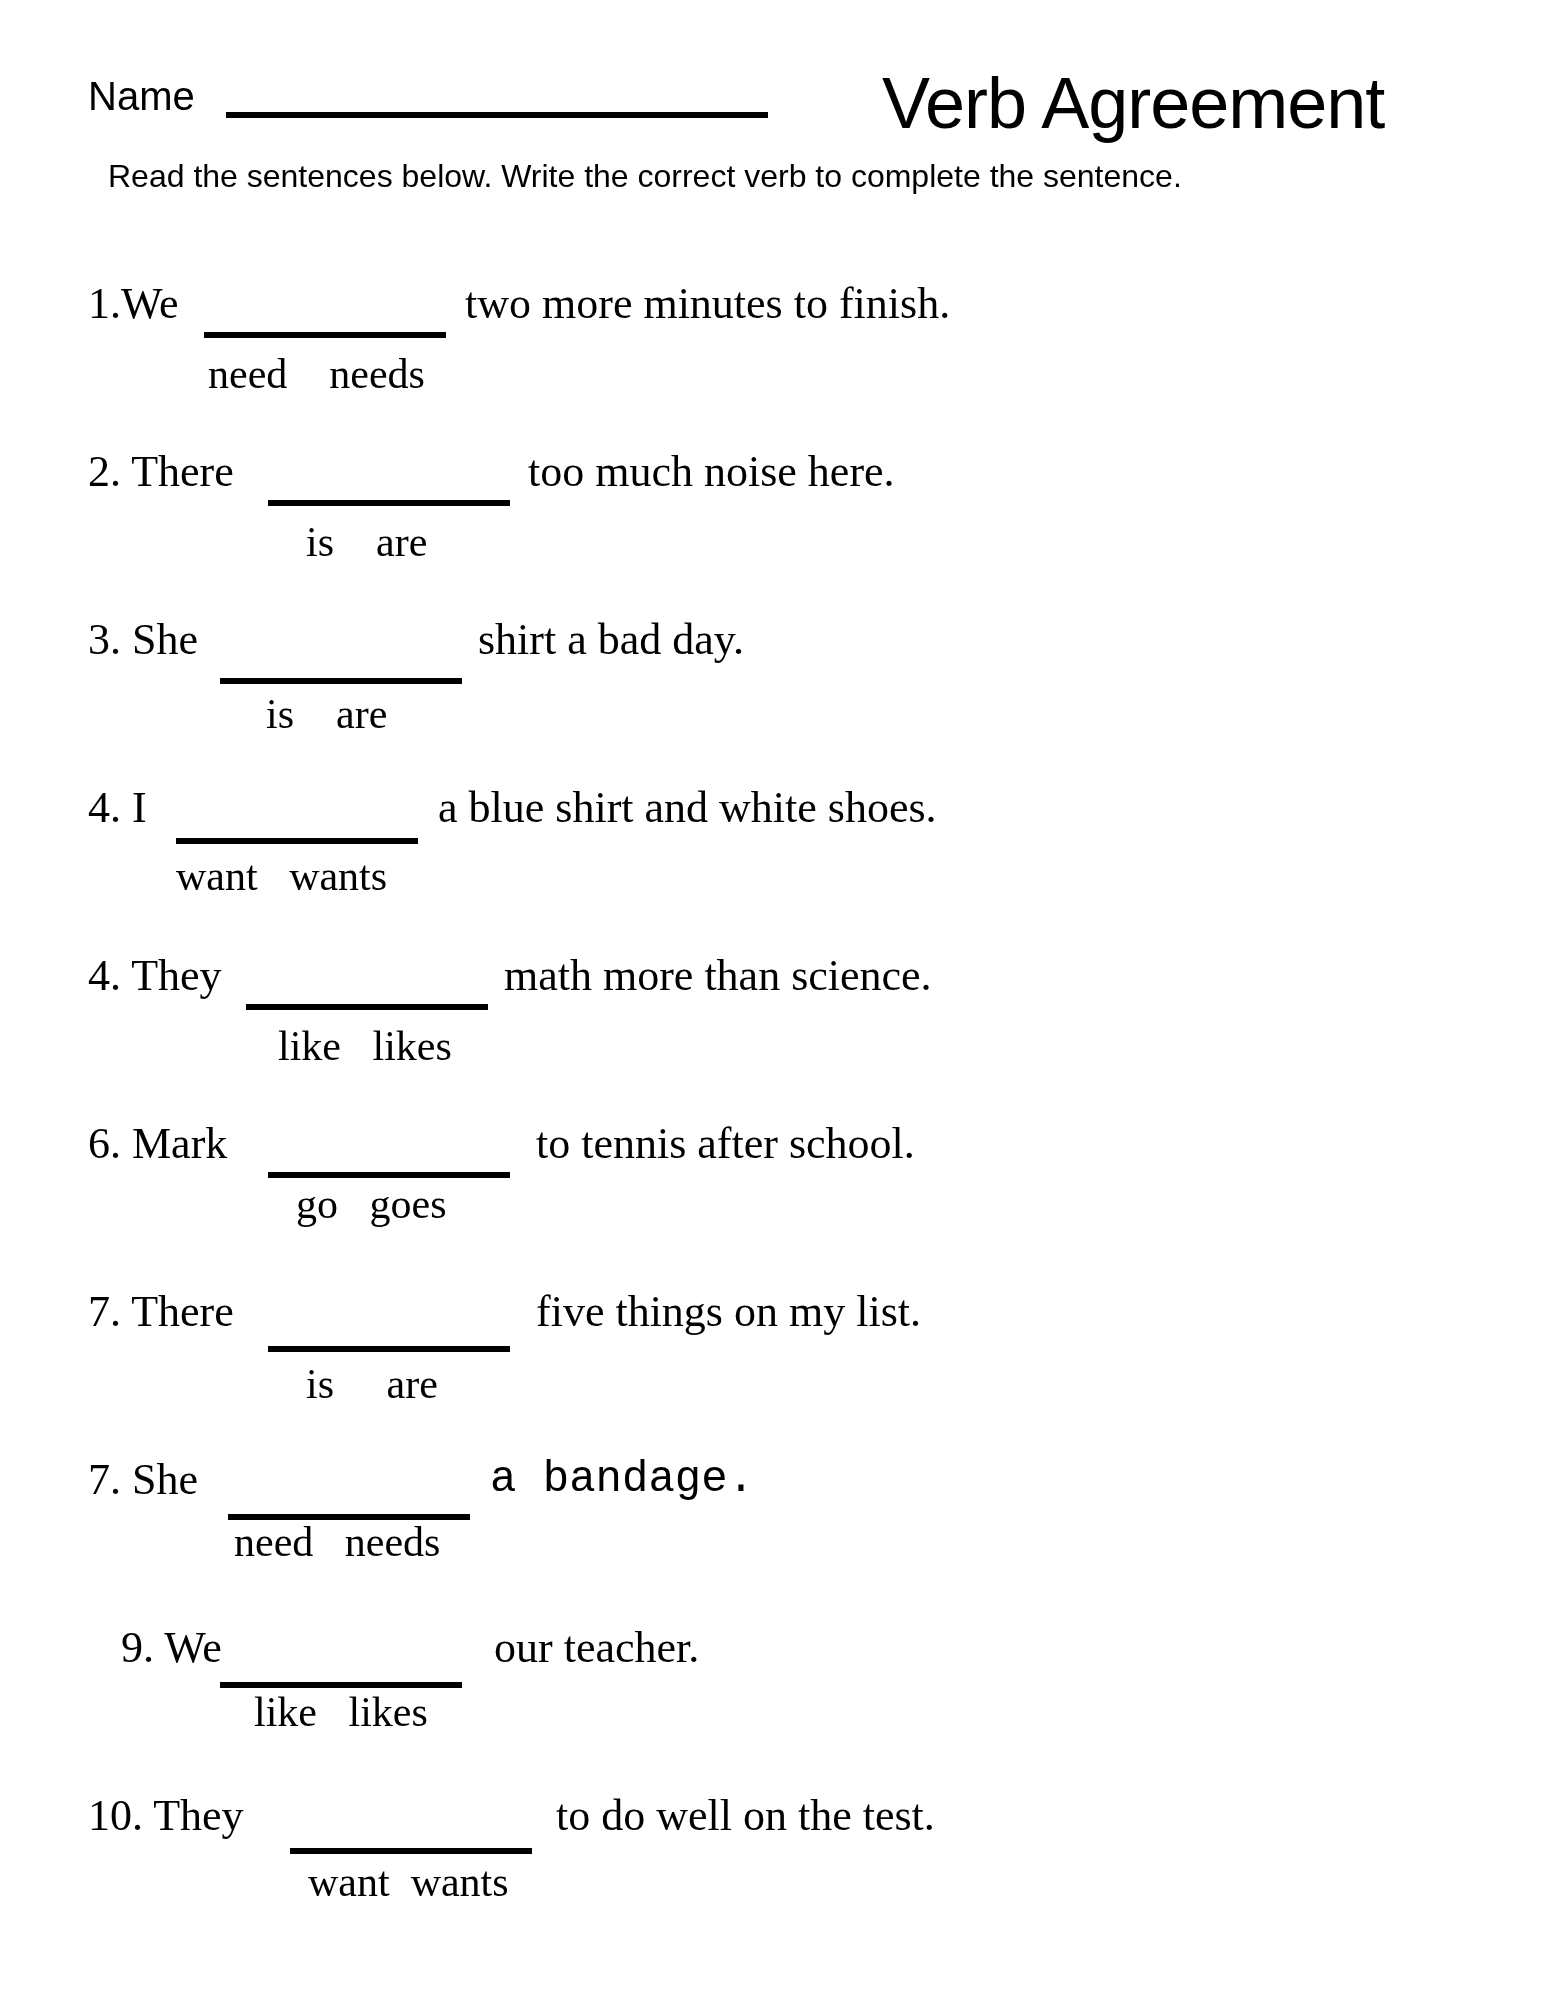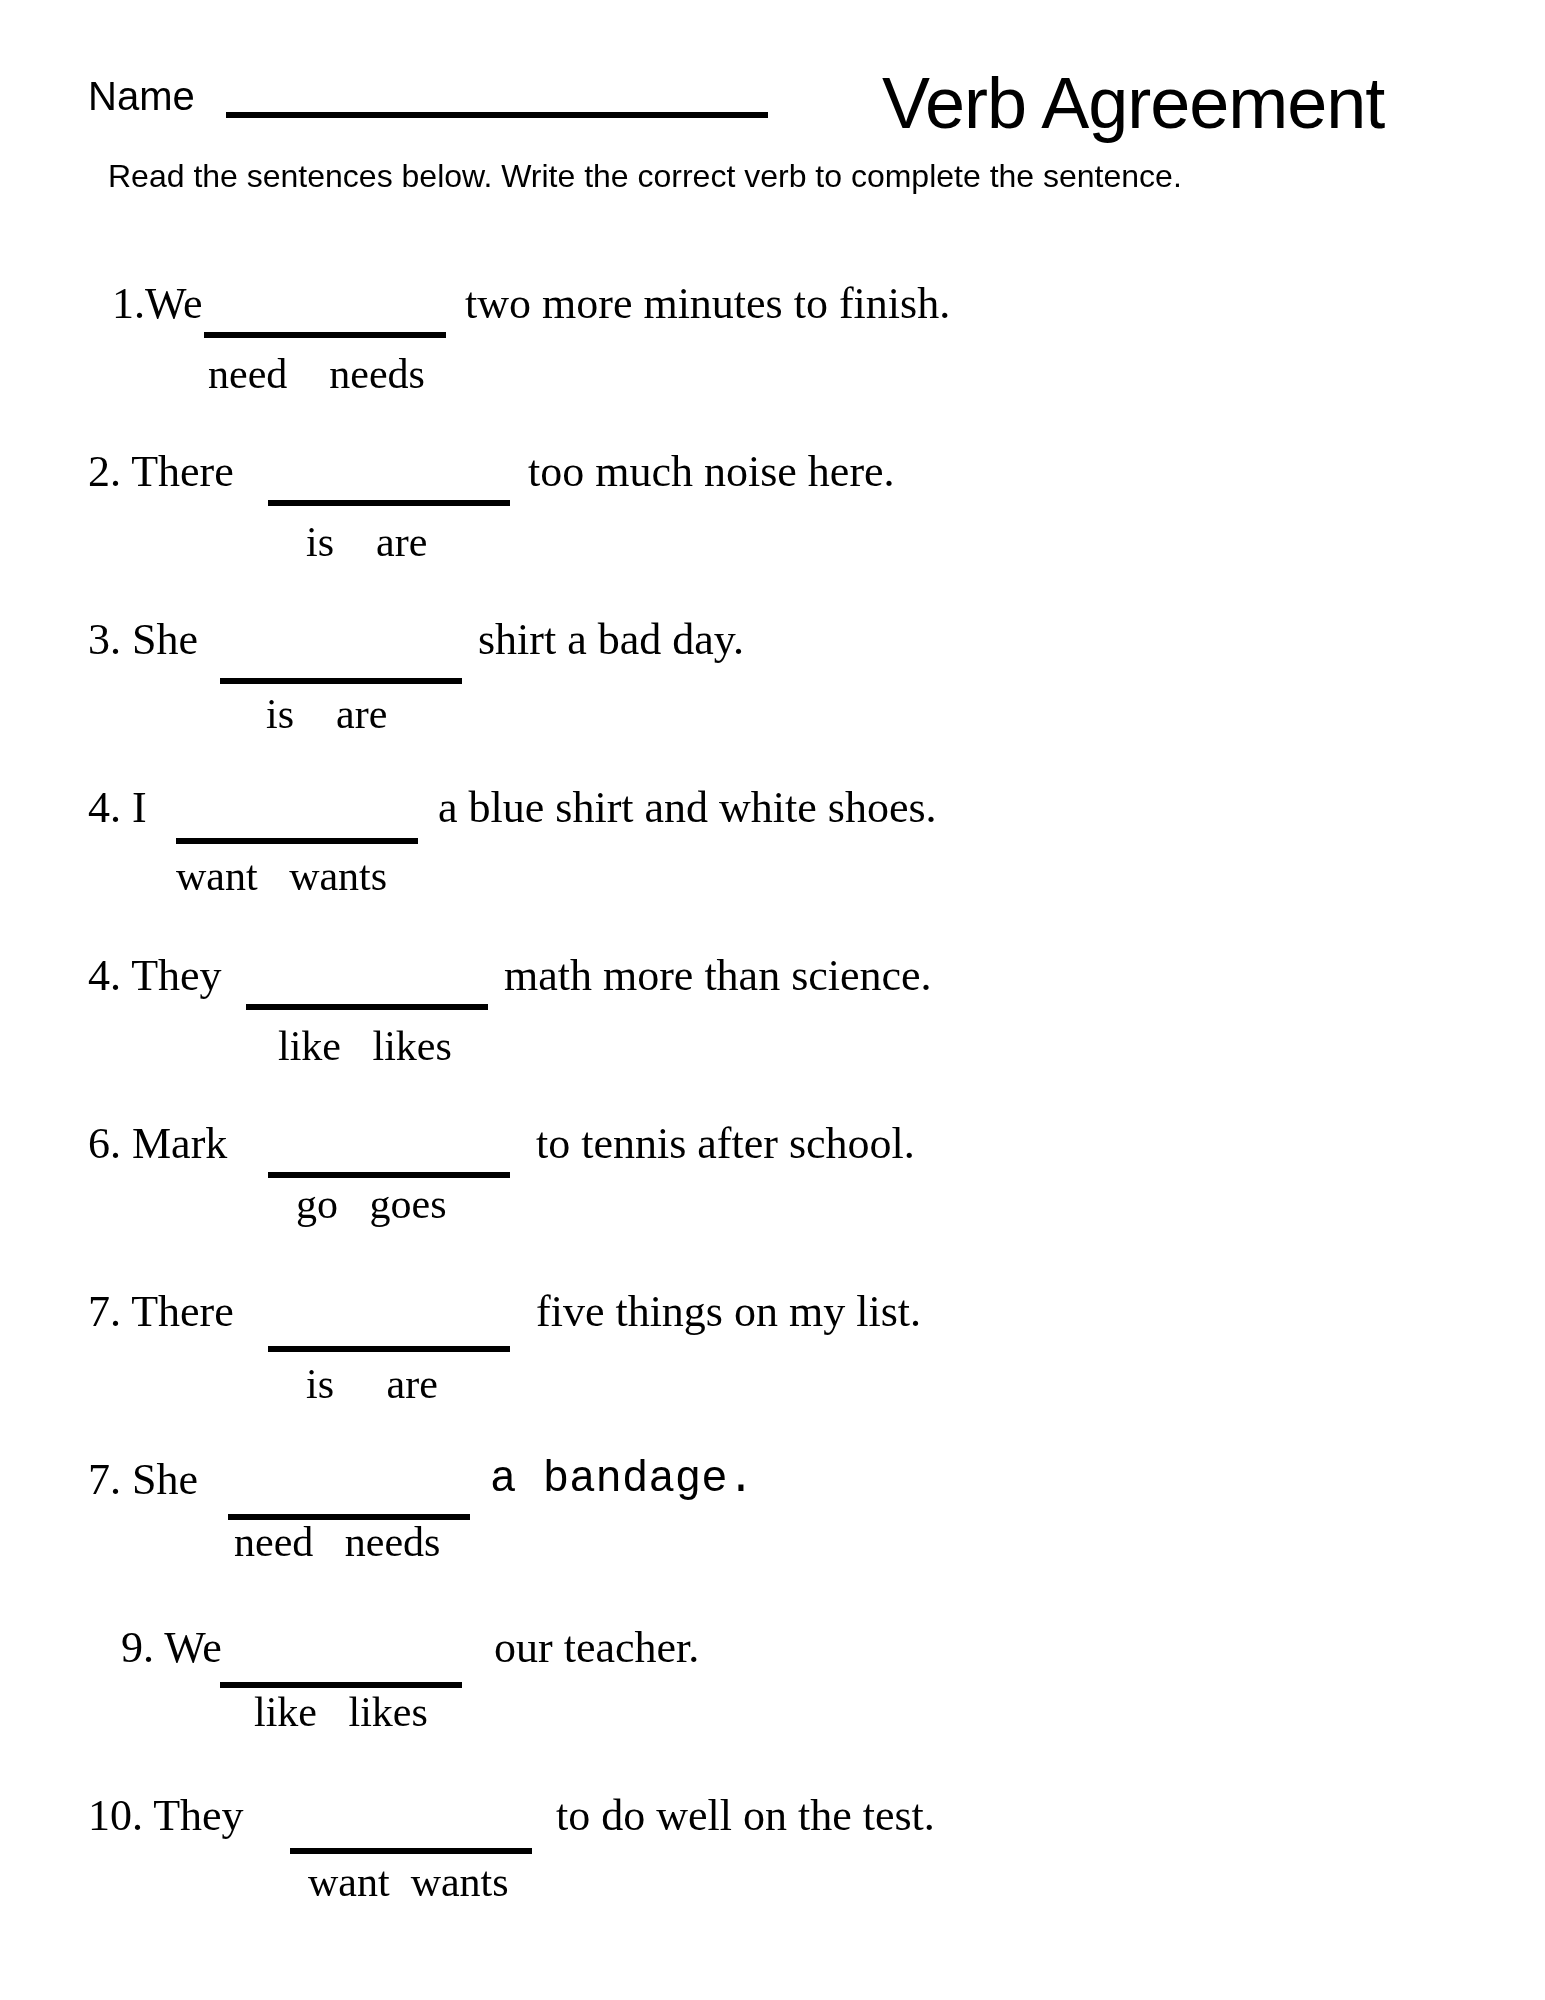--- a/index.html
+++ b/index.html
@@ -60,21 +60,21 @@
   </style>
 </head>
 <body>
 
 <div id="name-label" class="abs sans">Name</div>
 <div id="name-line" class="abs"></div>
 <div id="title" class="abs sans">Verb Agreement</div>
 <div id="instructions" class="abs sans">Read the sentences below. Write the correct verb to complete the sentence.</div>
 
 <div>
-  <div class="abs serif q-text" style="left:88px; top:278px;margin-left:24px;">1.We</div>
+  <div class="abs serif q-text" style="left:88px; top:278px;">1.We</div>
   <div class="blank" style="left:204px; top:332px;"></div>
   <div class="abs serif q-text" style="left:465px; top:278px;">two more minutes to finish.</div>
   <div class="abs serif choice" style="left:208px; top:350px; white-space:pre;">need    needs</div>
 </div>
 
 <div>
   <div class="abs serif q-text" style="left:88px; top:446px;">2. There</div>
   <div class="blank" style="left:268px; top:500px;"></div>
   <div class="abs serif q-text" style="left:528px; top:446px;">too much noise here.</div>
   <div class="abs serif choice" style="left:306px; top:518px; white-space:pre;">is    are</div>

